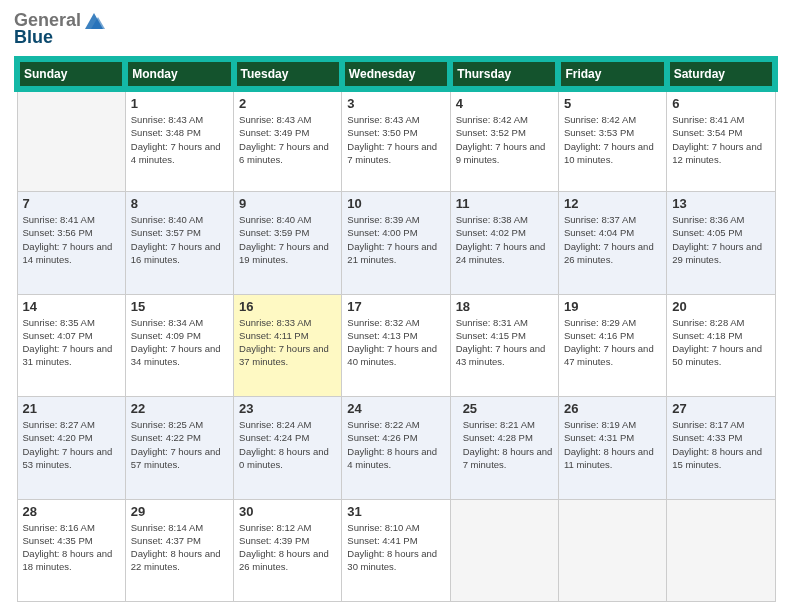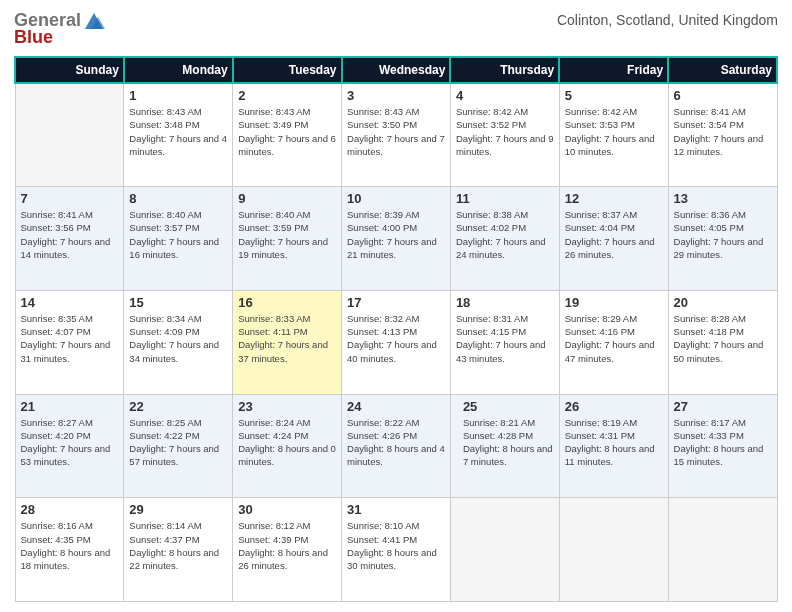--- a/index.html
+++ b/index.html
@@ -45,27 +45,27 @@
       margin-top: 2px;
     }
     .calendar {
       flex: 1;
       border: 1px solid #ccc;
       border-collapse: collapse;
       width: 100%;
       table-layout: fixed;
     }
     .calendar th {
-      background-color: #0f172a;
+      background-color: #14532d;
       color: #fff;
       font-size: 12px;
       font-weight: bold;
       padding: 5px 4px;
-      text-align: right;
-      border: 2px solid #14b8a6;
+      text-align: left;
+      border: 6px solid #14b8a6;
     }
     .calendar td {
       border: 1px solid #ccc;
       vertical-align: top;
       padding: 4px 5px;
       font-size: 10px;
       color: #333;
       height: 88px;
     }
     .day-number {
@@ -91,25 +91,24 @@
   <div class="header">
     <div class="logo">
       <div style="display:flex; flex-direction:column; align-items:flex-start;">
         <div style="display:flex; align-items:center;">
           <span class="logo-general" style="font-size:18px;font-weight:bold;color:#737373;">General</span>
           <svg width="22" height="20" viewBox="0 0 22 20" style="margin-left:2px;">
             <polygon points="2,18 11,2 20,18" fill="#1a6bb5" opacity="0.85"></polygon>
             <polygon points="8,18 15,6 22,18" fill="#1a6bb5" opacity="0.6"></polygon>
           </svg>
         </div>
-        <span class="logo-blue" style="font-size:18px;font-weight:bold;color:#b91c1c;margin-top:-4px;">Blue</span>
+        <span class="logo-blue" style="font-size:18px;font-weight:bold;color:#0c4a6e;margin-top:-4px;">Blue</span>
       </div>
     </div>
     <div class="title-block">
-      <div class="title-location">Colinton, Scotland, United Kingdom</div>
     </div>
   </div>
 
   <table class="calendar">
     <thead>
       <tr>
         <th>Sunday</th>
         <th>Monday</th>
         <th>Tuesday</th>
         <th>Wednesday</th>

